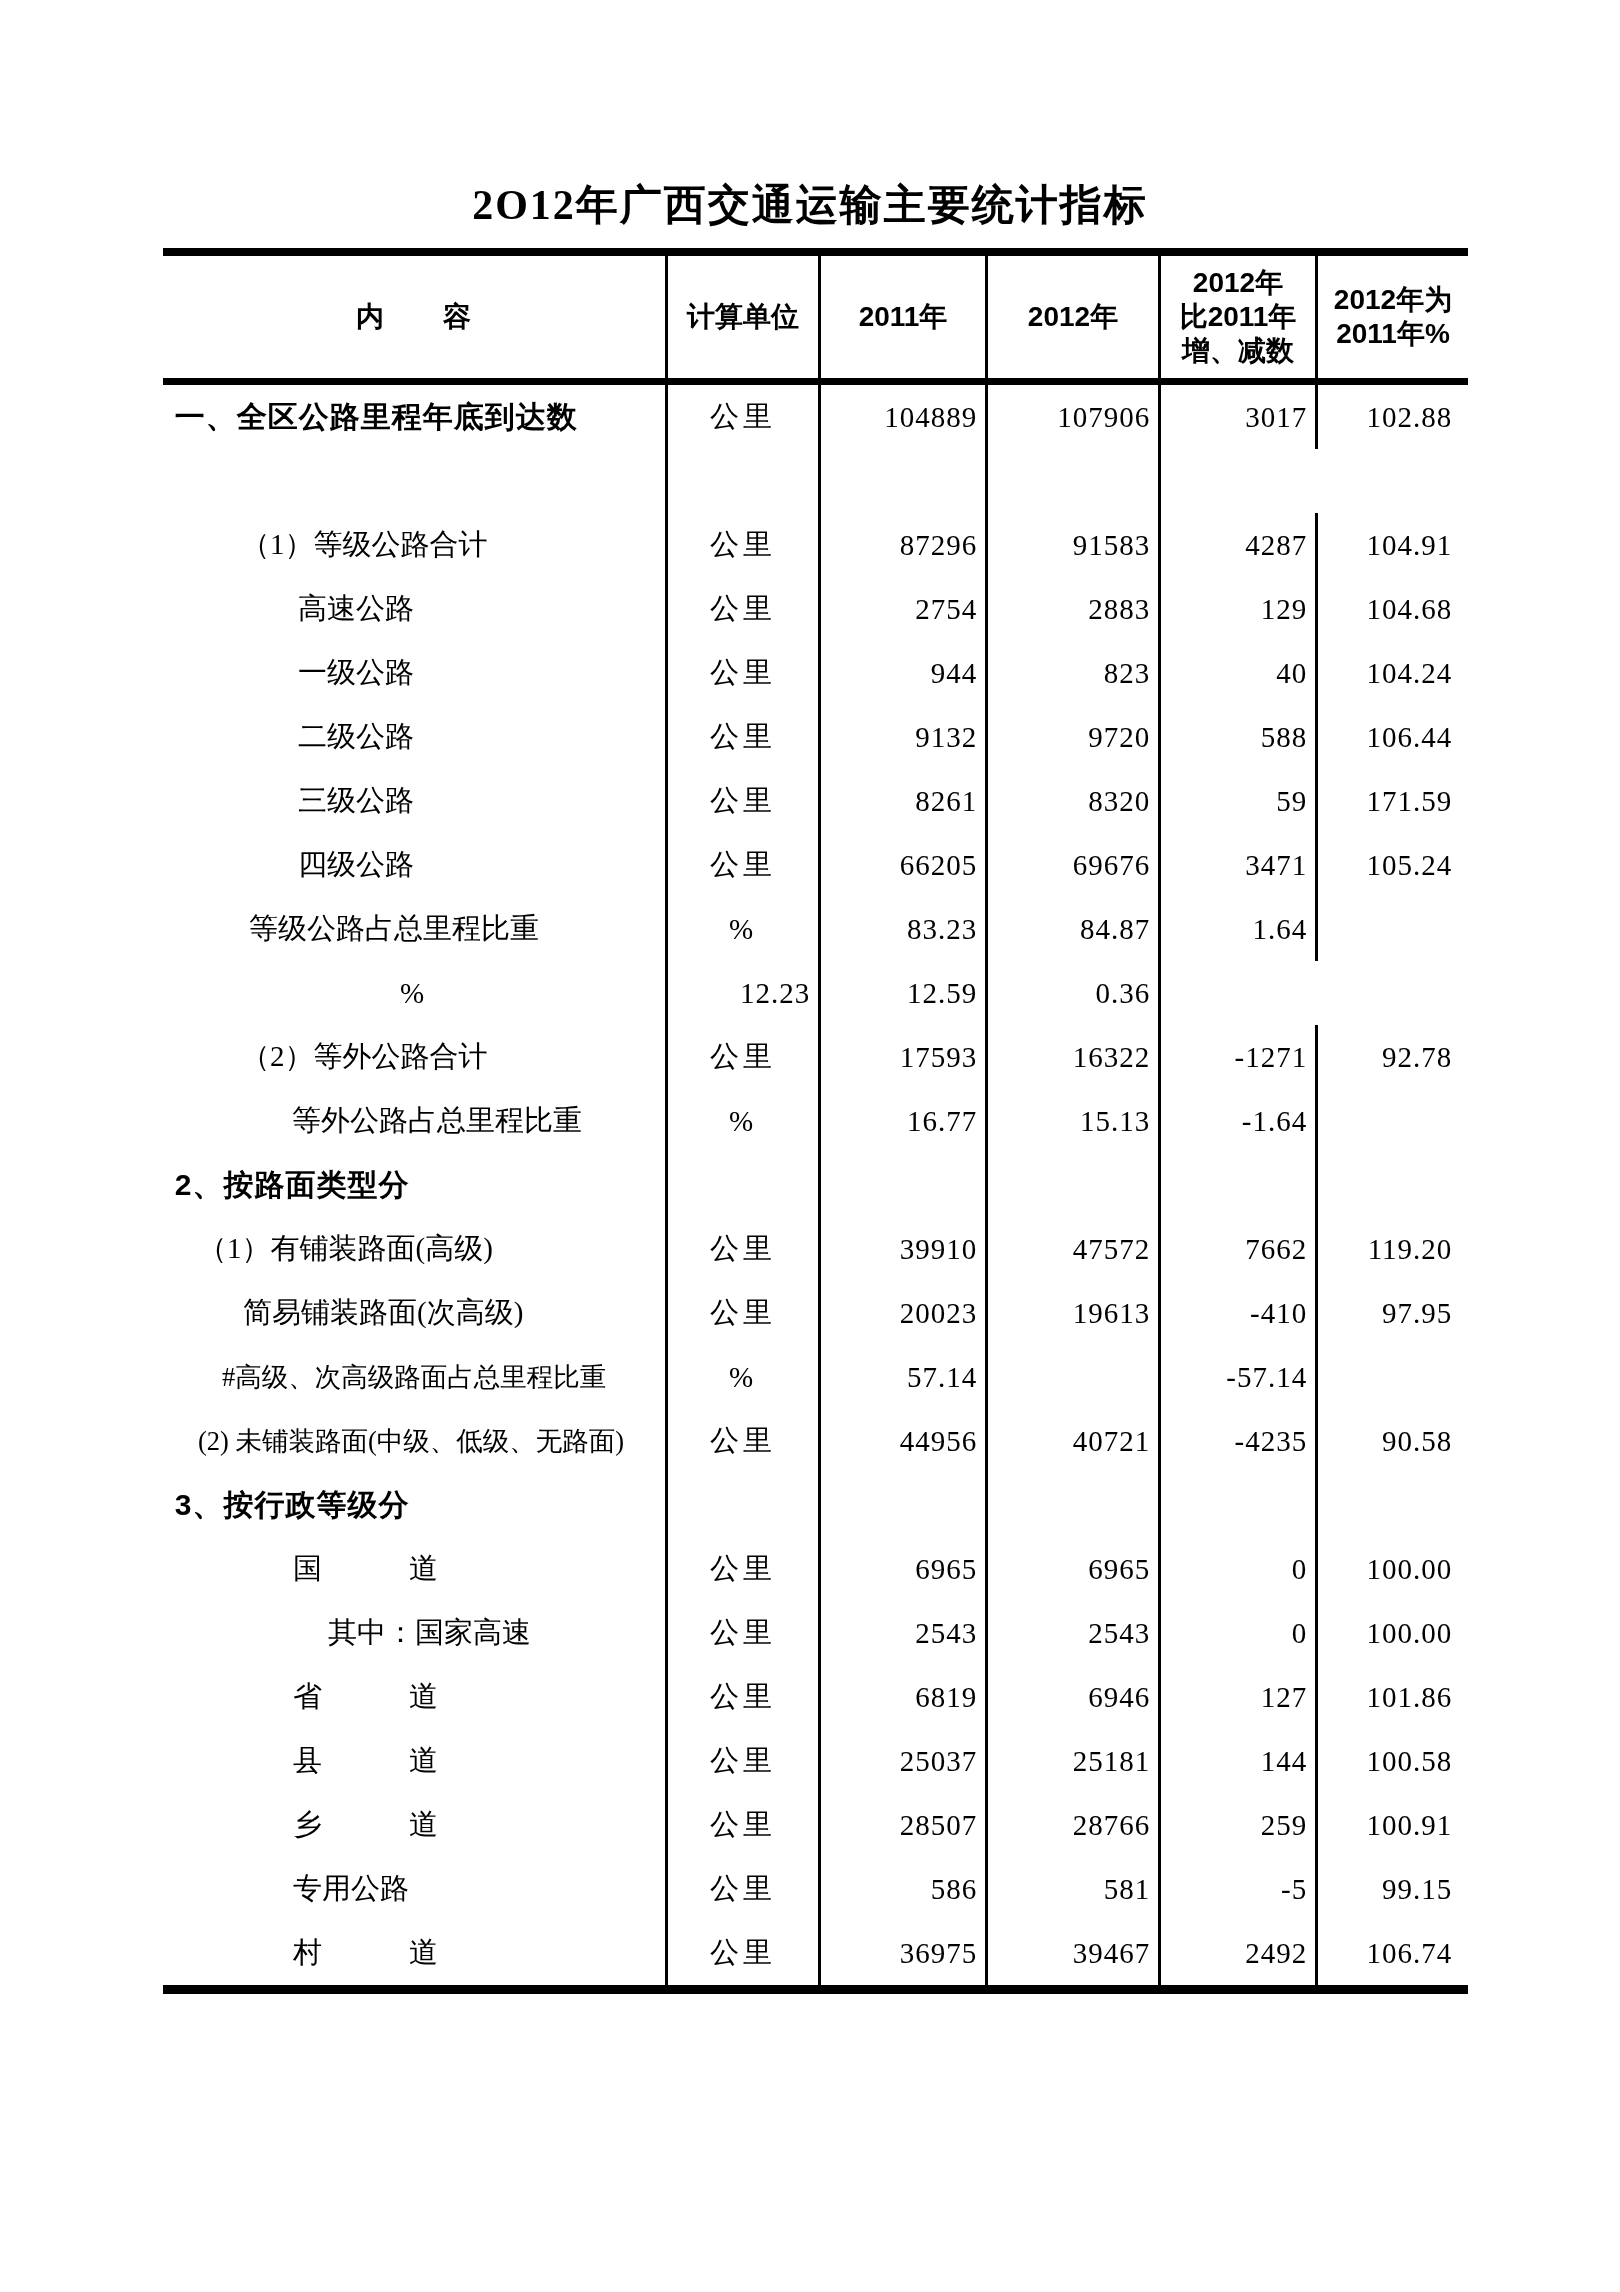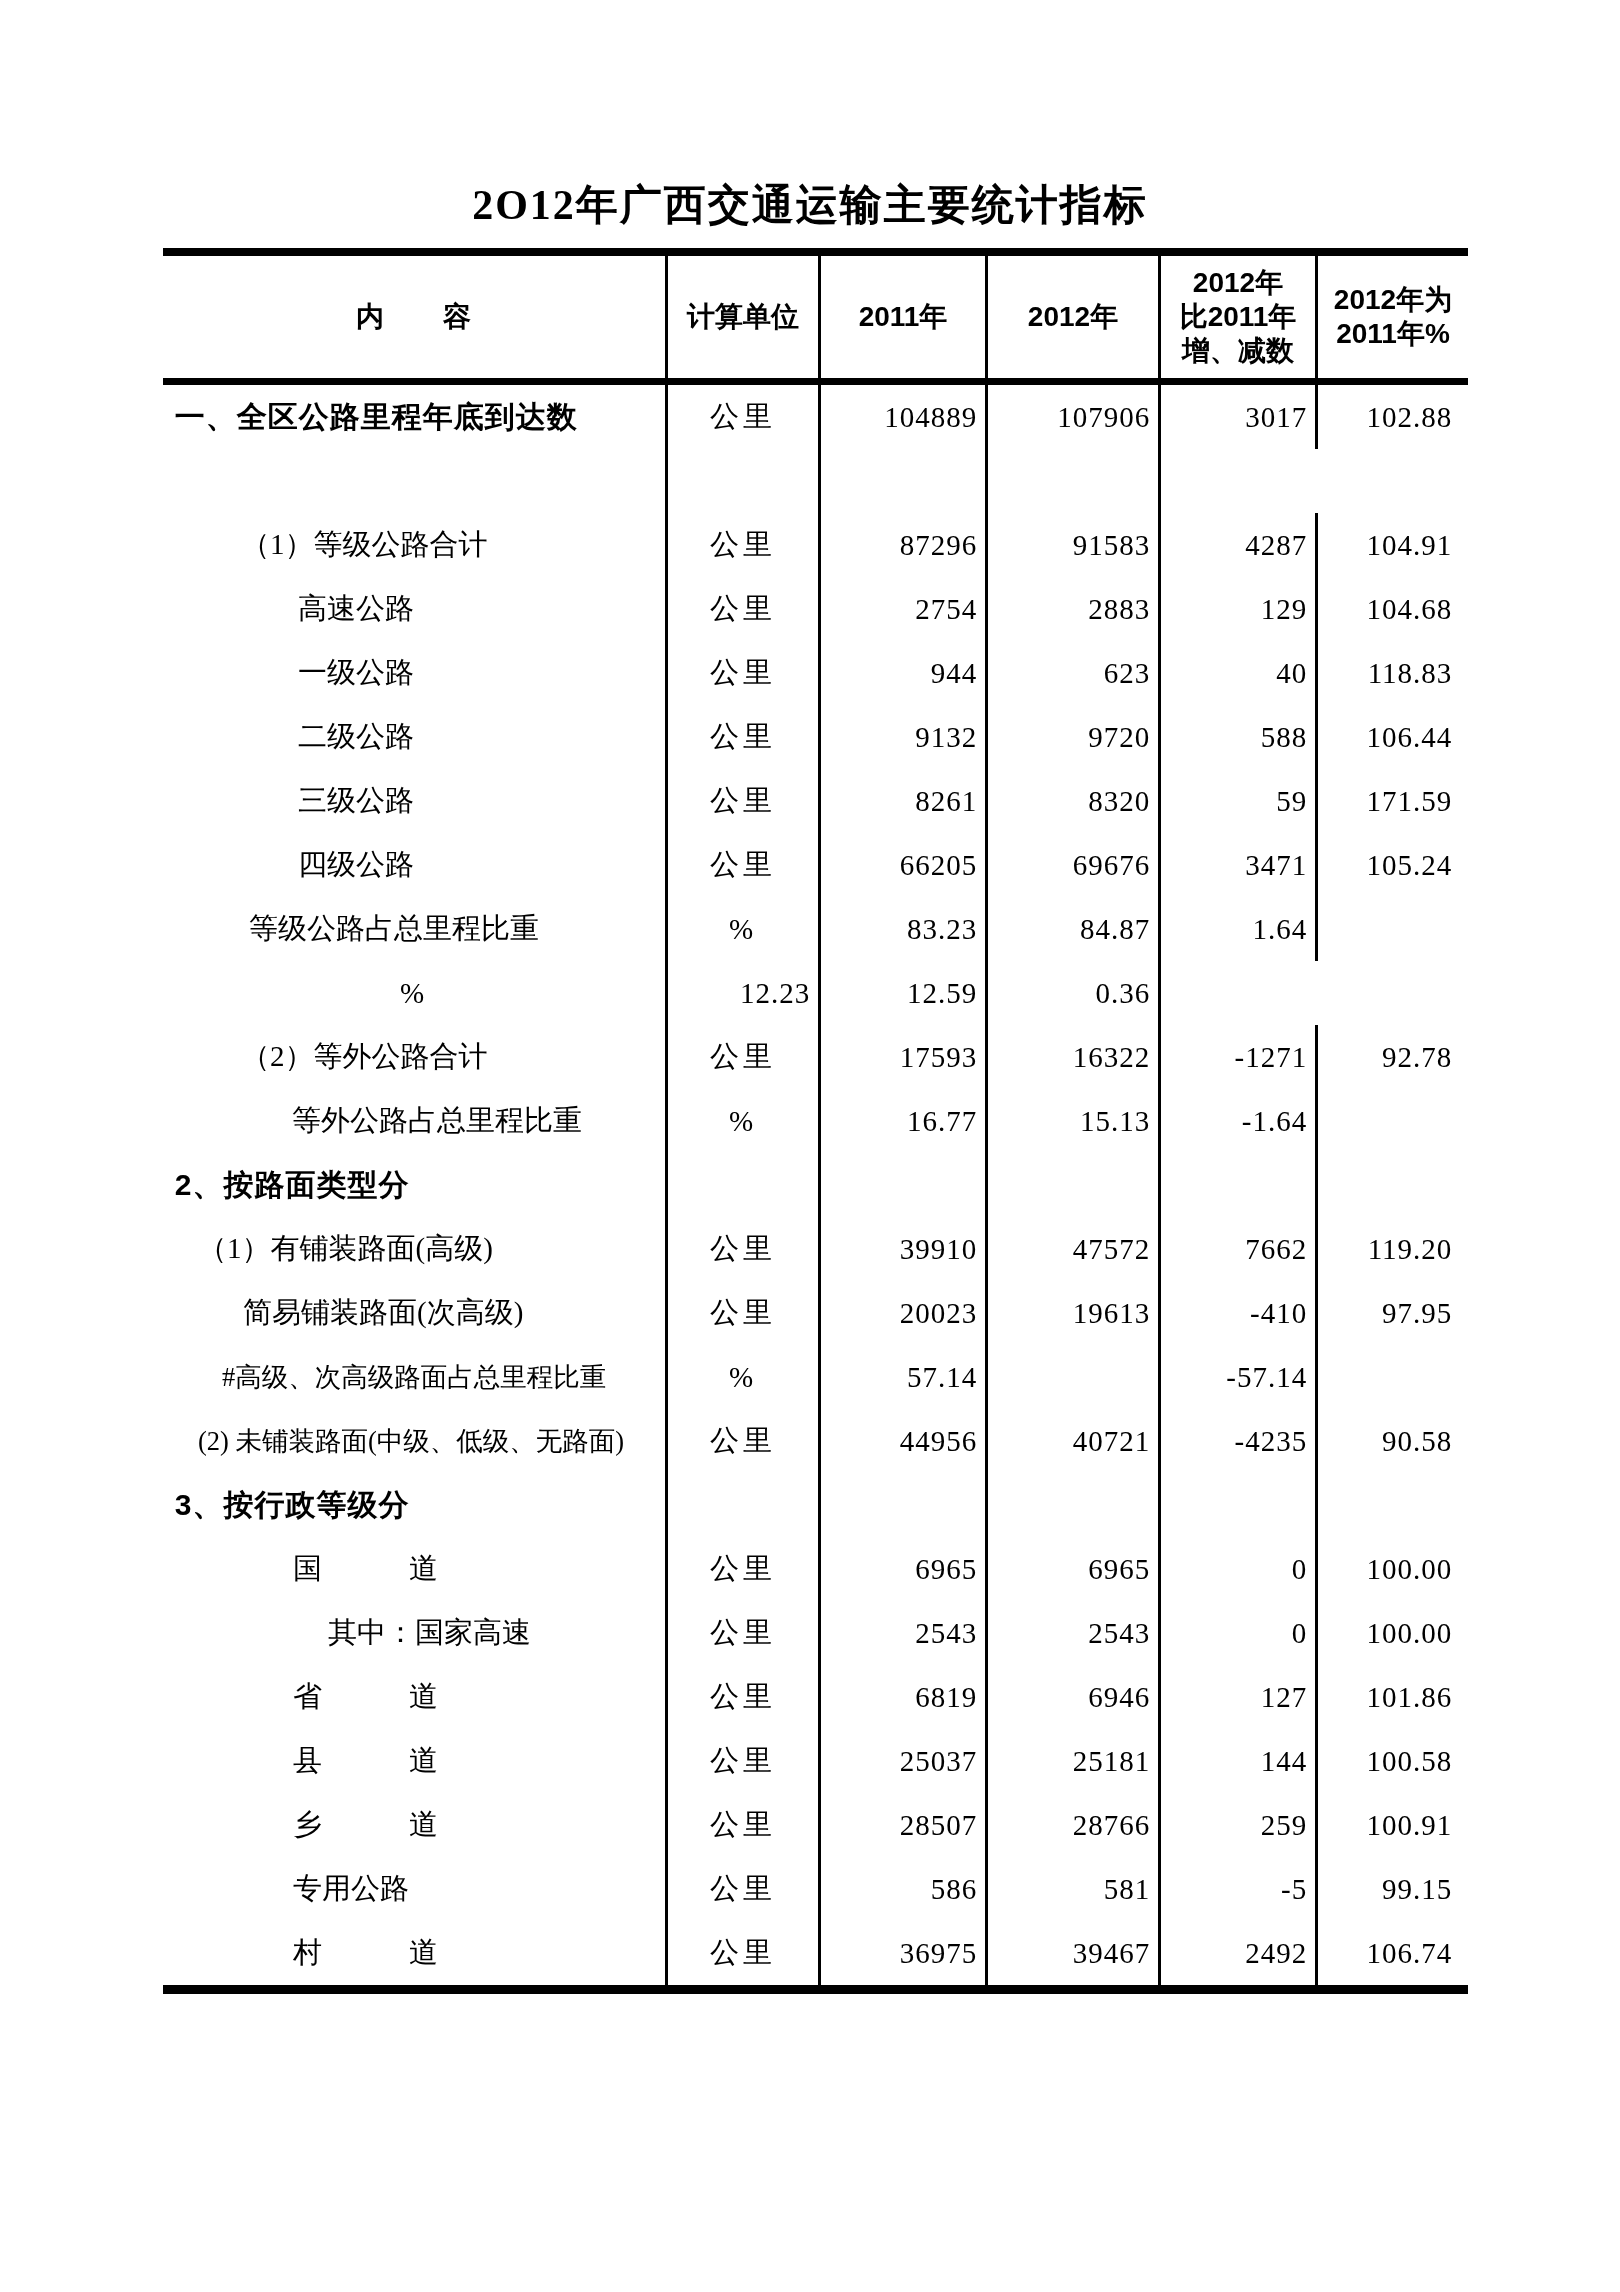--- a/index.html
+++ b/index.html
@@ -92,23 +92,23 @@
         <div class="c-unit">公里</div>
         <div class="c-num">2754</div>
         <div class="c-num">2883</div>
         <div class="c-num">129</div>
         <div class="c-pct">104.68</div>
       </div>
       <div class="row">
         <div class="c-content" style="padding-left: 135px;">一级公路</div>
         <div class="c-unit">公里</div>
         <div class="c-num">944</div>
-        <div class="c-num">623</div>
+        <div class="c-num">823</div>
         <div class="c-num">40</div>
-        <div class="c-pct">118.83</div>
+        <div class="c-pct">104.24</div>
       </div>
       <div class="row">
         <div class="c-content" style="padding-left: 135px;">二级公路</div>
         <div class="c-unit">公里</div>
         <div class="c-num">9132</div>
         <div class="c-num">9720</div>
         <div class="c-num">588</div>
         <div class="c-pct">106.44</div>
       </div>
       <div class="row">

